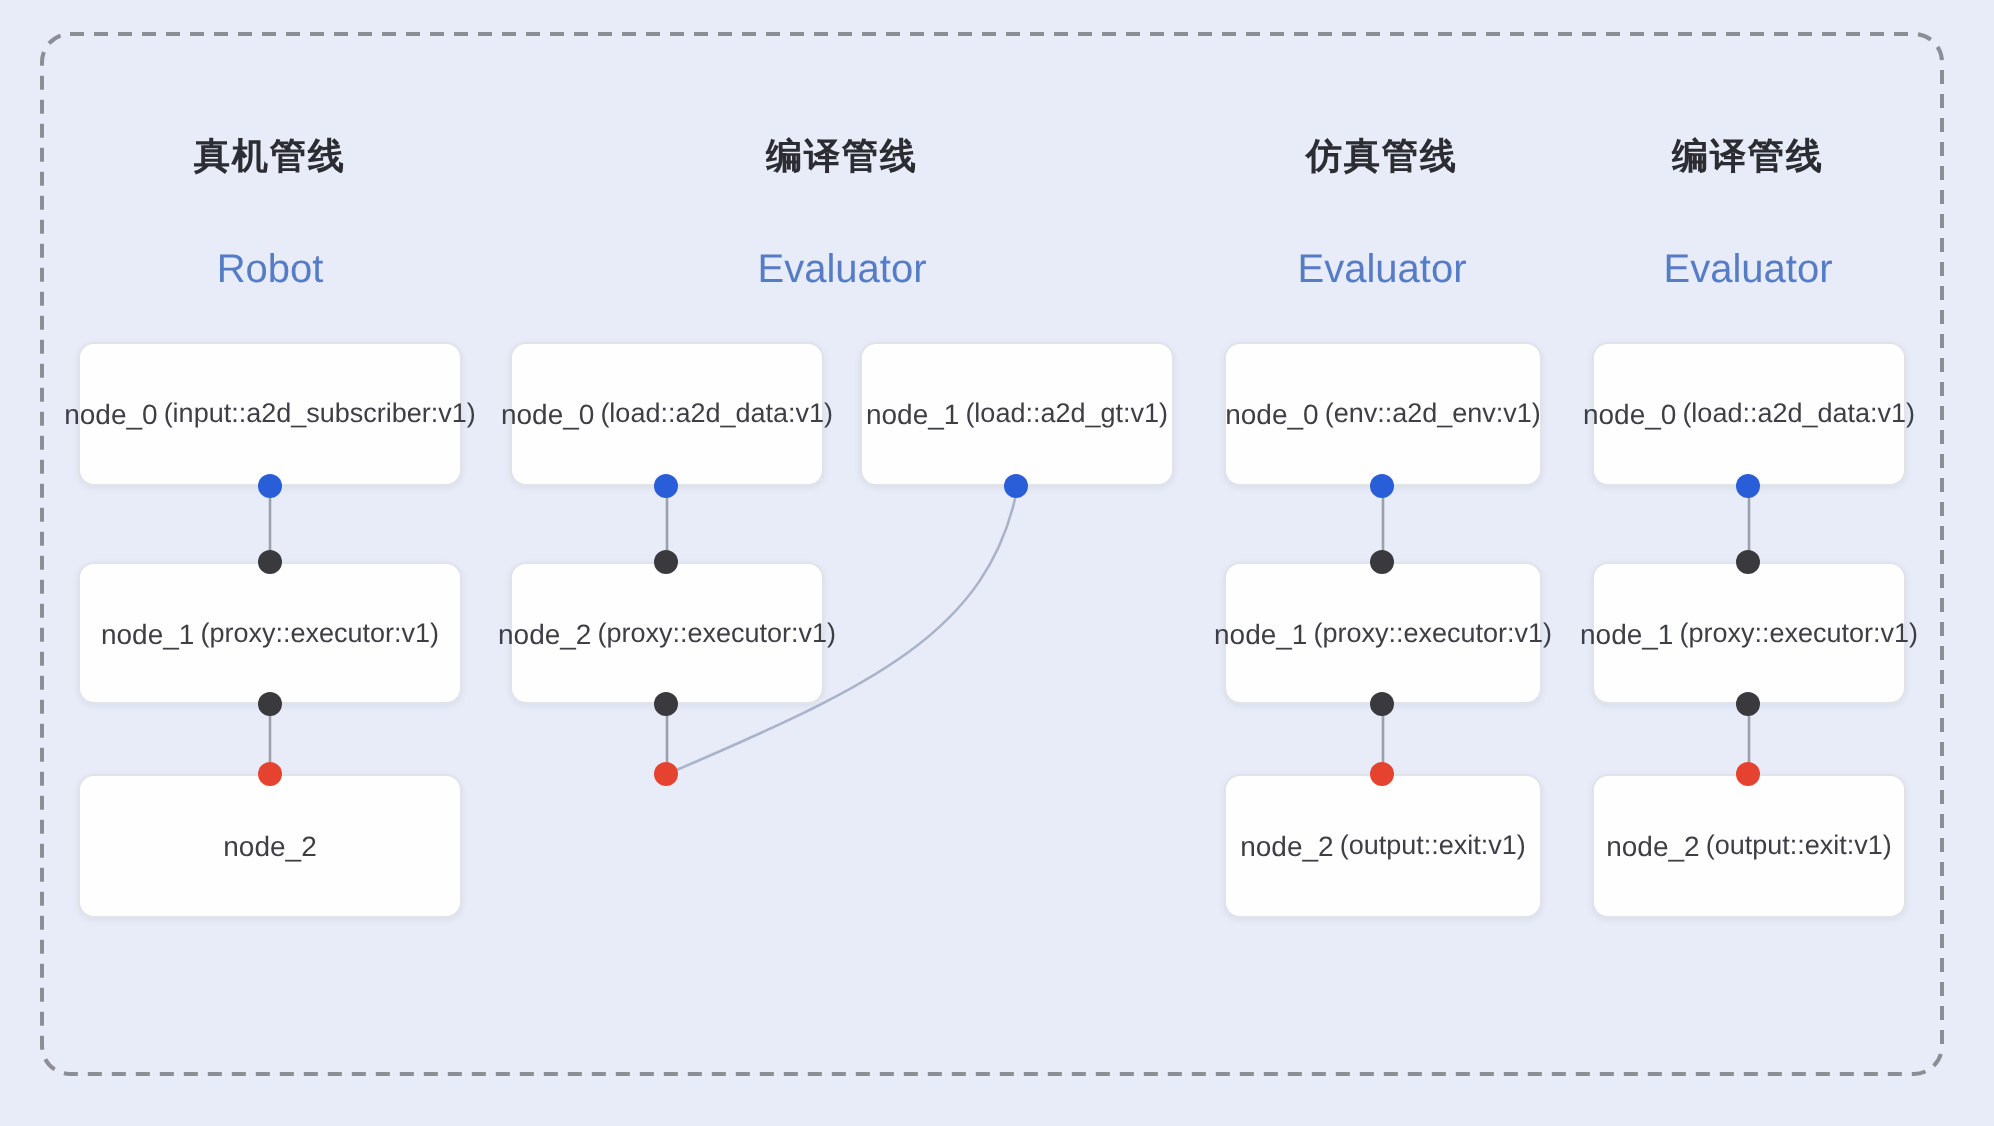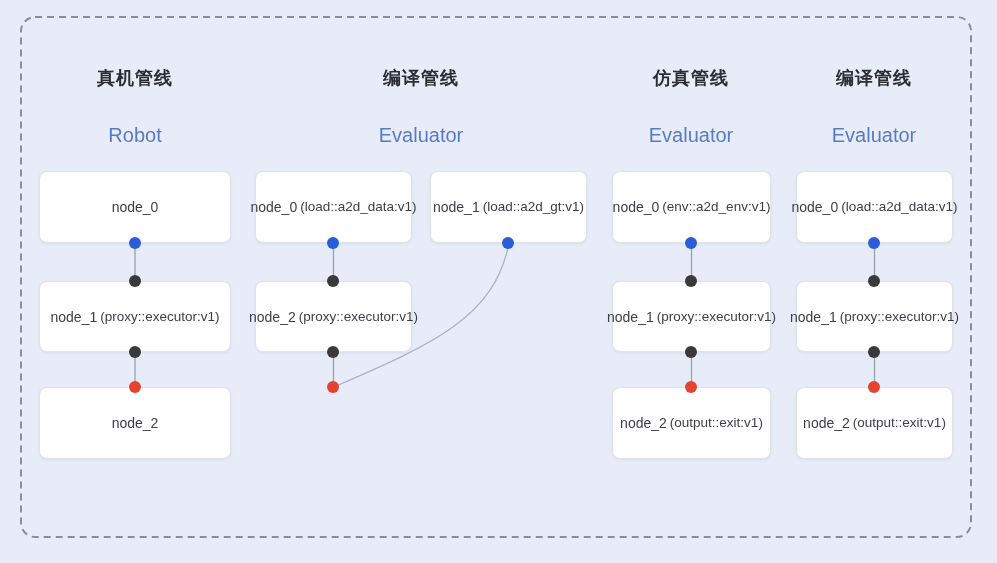--- a/index.html
+++ b/index.html
@@ -71,20 +71,21 @@
   <div class="title-zh" style="left:691px">仿真管线</div>
   <div class="title-zh" style="left:874px">编译管线</div>
 
   <div class="title-en" style="left:135px">Robot</div>
   <div class="title-en" style="left:421px">Evaluator</div>
   <div class="title-en" style="left:691px">Evaluator</div>
   <div class="title-en" style="left:874px">Evaluator</div>
 
   <div class="card" style="left:39px;top:171px;width:192px">
     <div class="nname">node_0</div>
+    <div class="ntype">(input::a2d_subscriber:v1)</div>
   </div>
   <div class="card" style="left:39px;top:281px;width:192px;height:71px">
     <div class="nname">node_1</div>
     <div class="ntype">(proxy::executor:v1)</div>
   </div>
   <div class="card" style="left:39px;top:387px;width:192px">
     <div class="nname">node_2</div>
   </div>
 
   <div class="card" style="left:255px;top:171px;width:157px">

